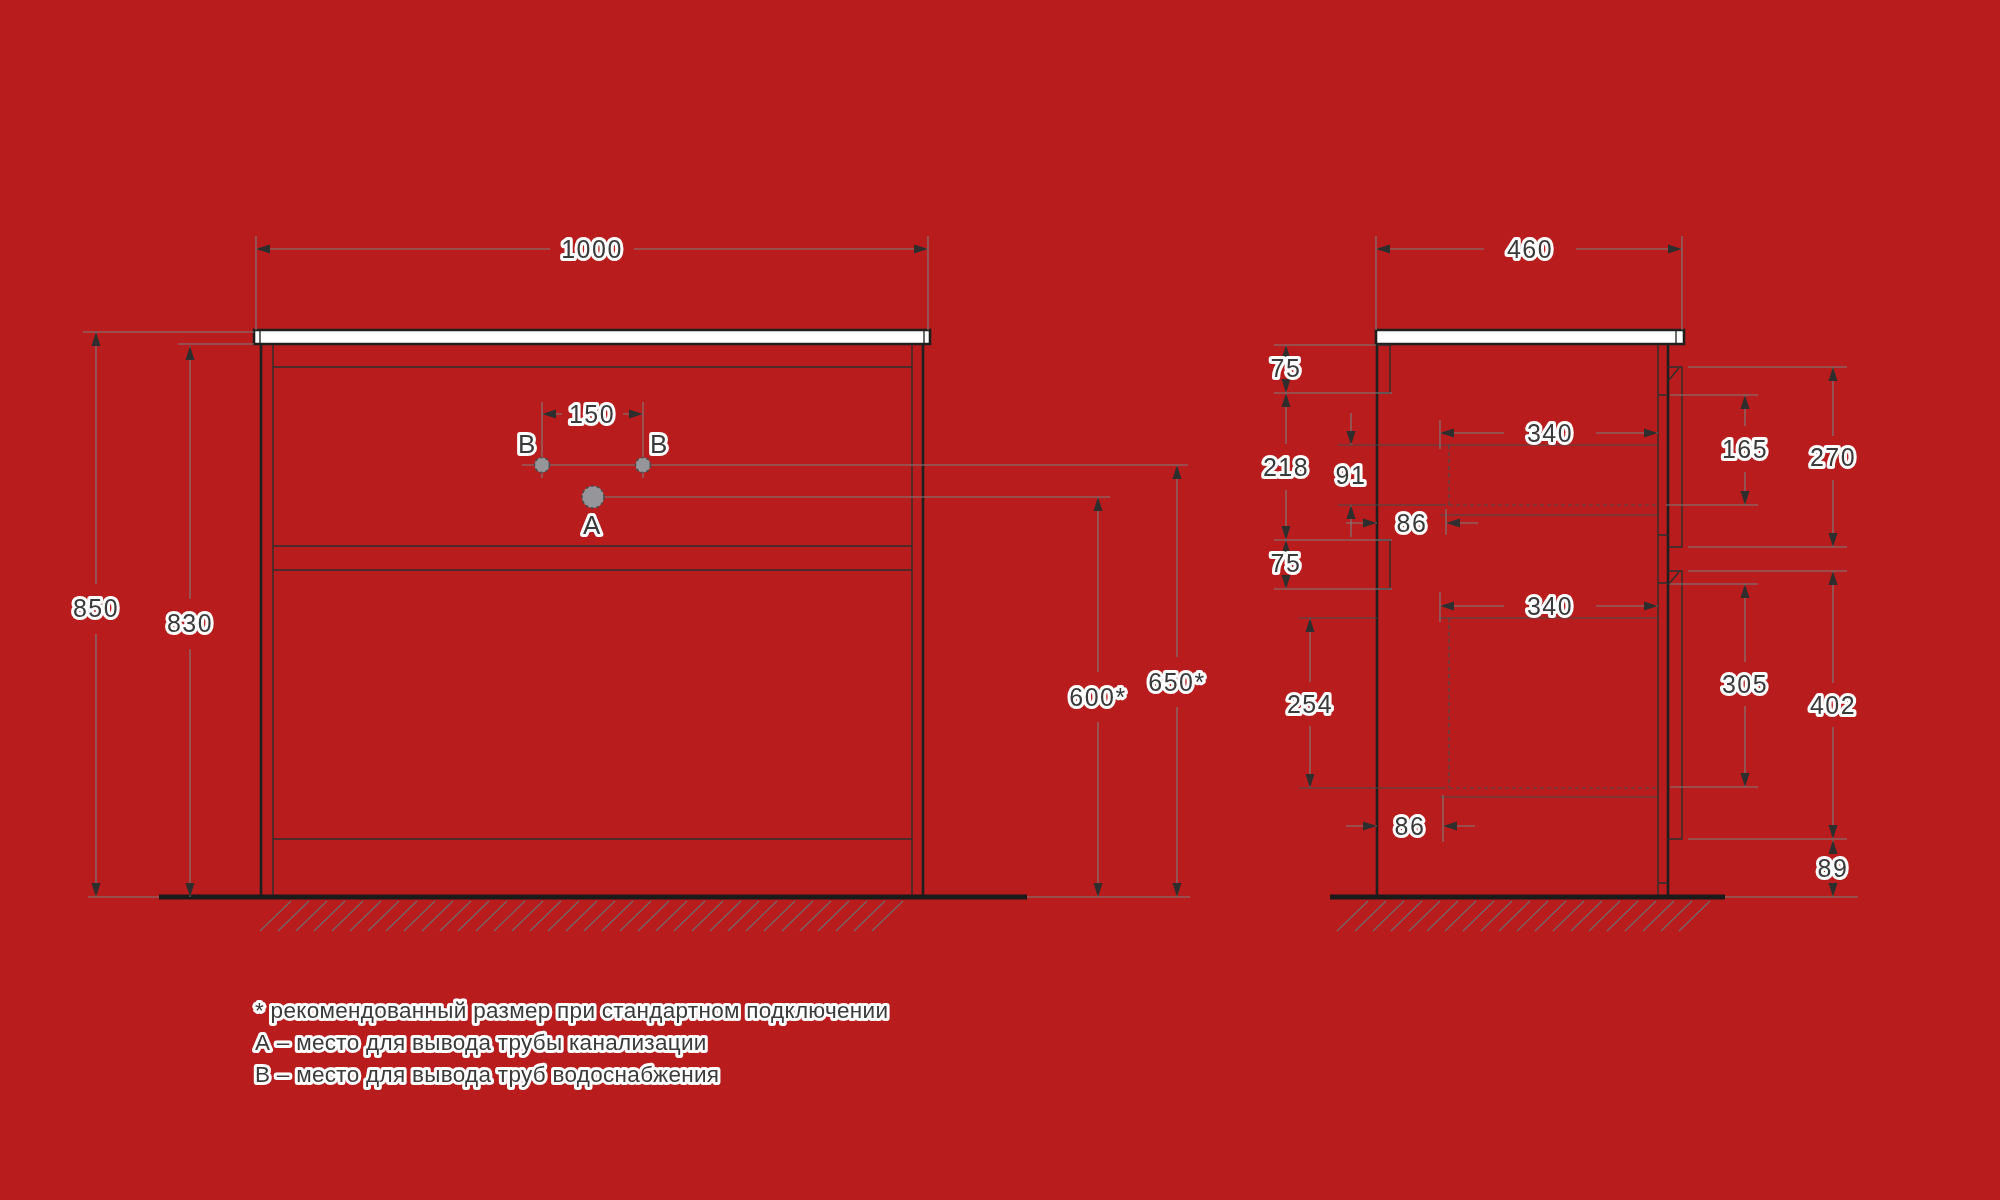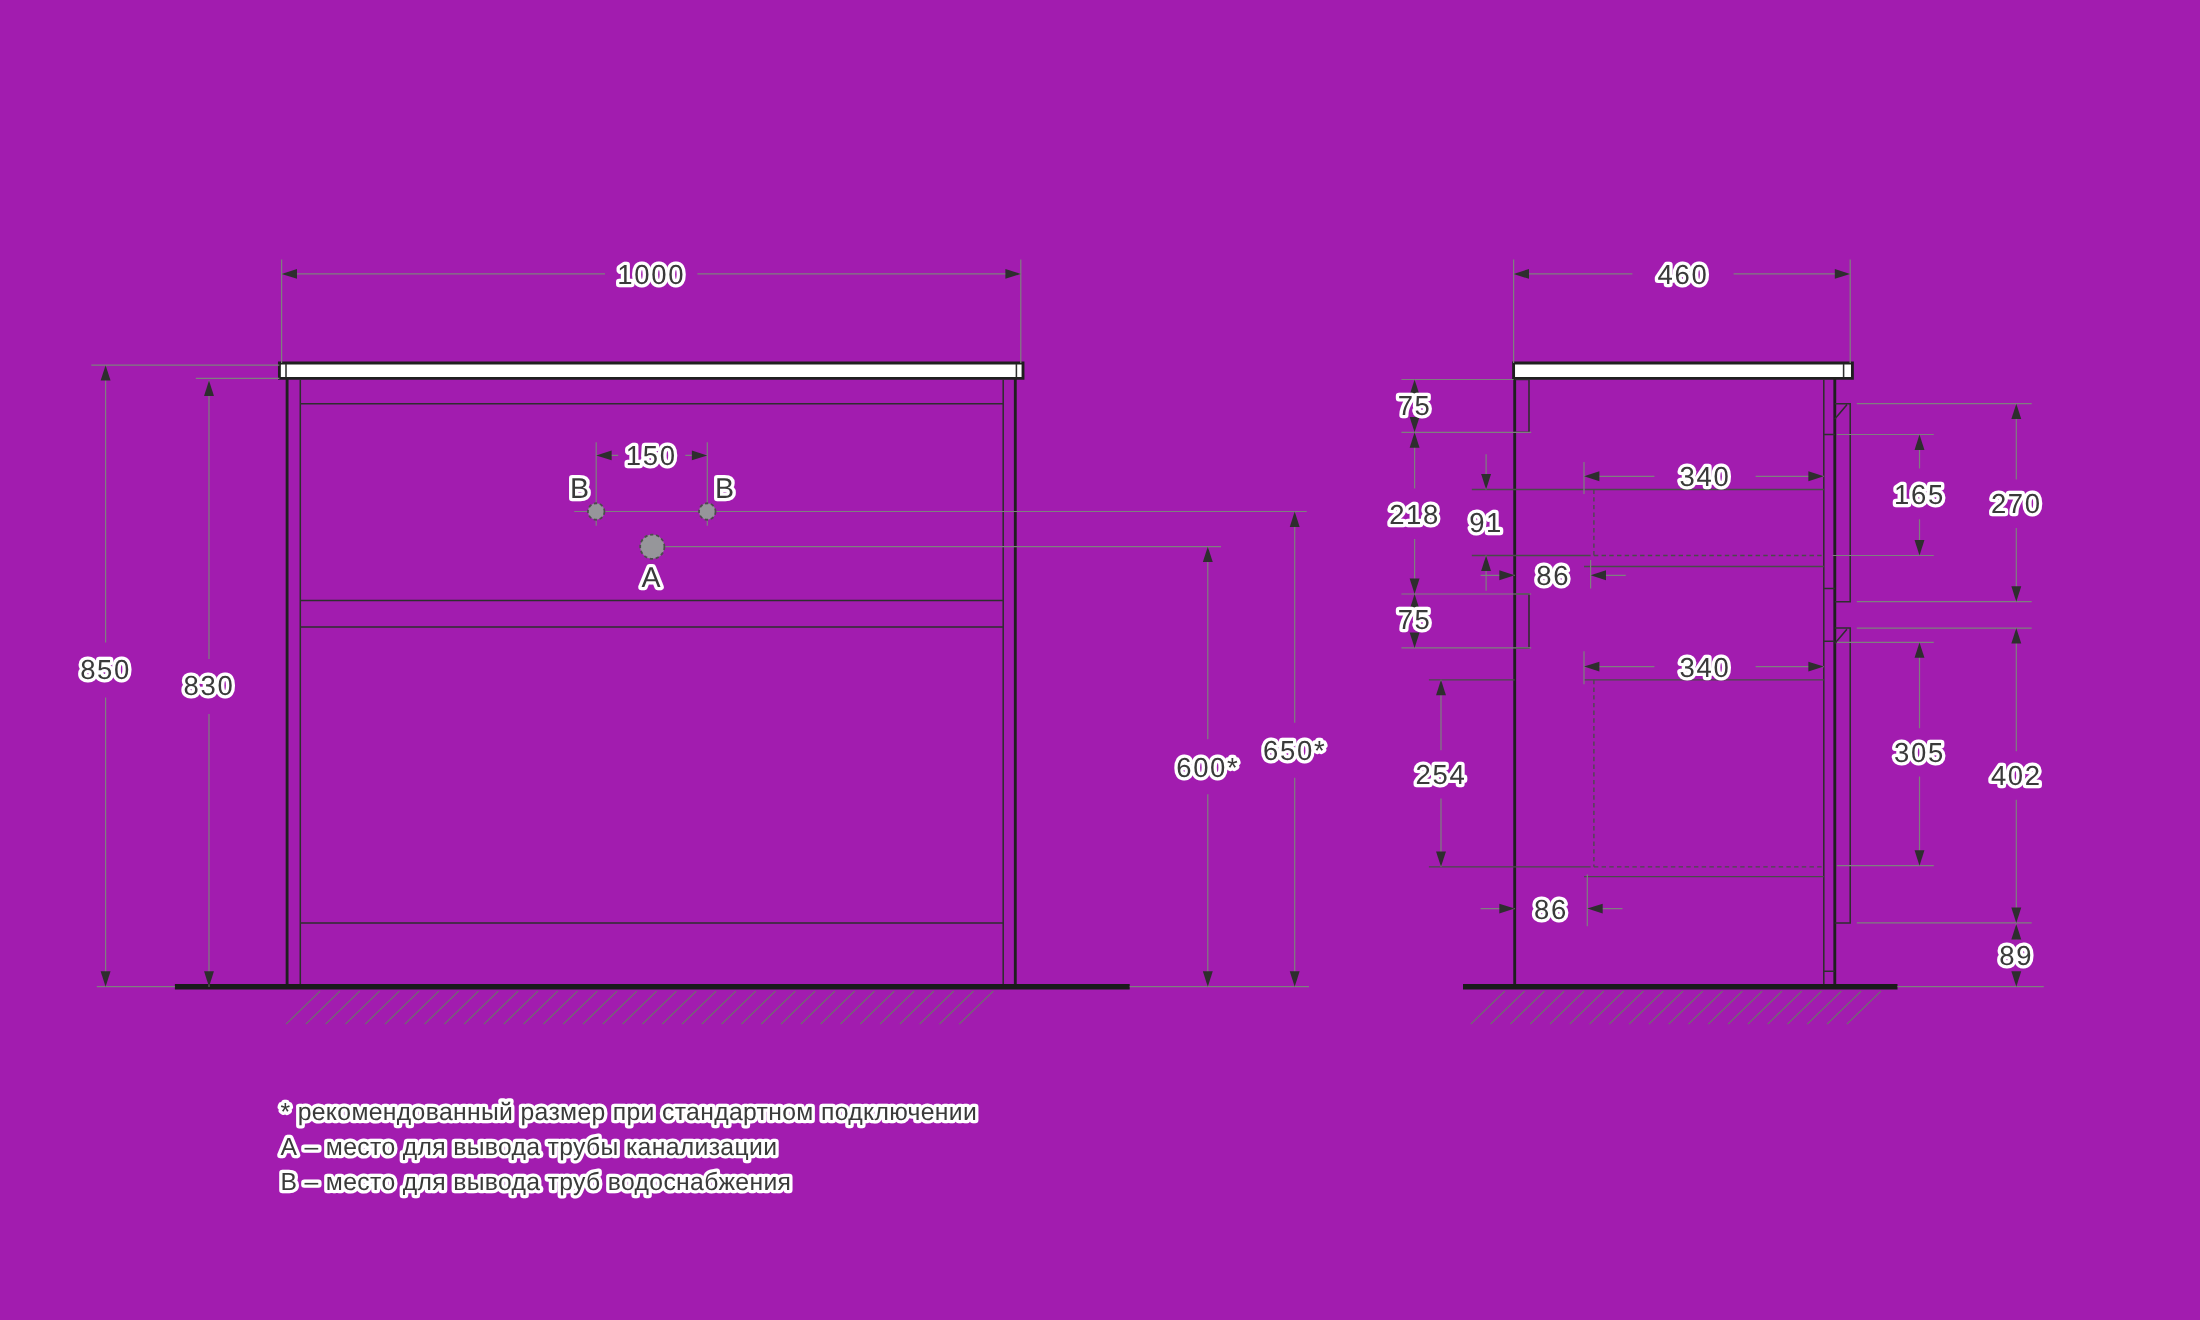--- a/index.html
+++ b/index.html
@@ -1,16 +1,16 @@
 <!DOCTYPE html>
 <html><head>
 <meta charset="utf-8">
 <style>
   html,body{margin:0;padding:0;background:#ffffff;}
-  .stage{width:2000px;height:1200px;background:#a21caf;position:relative;overflow:hidden;}
+  .stage{width:2000px;height:1200px;background:#b91c1c;position:relative;overflow:hidden;}
   svg{display:block;}
   svg text{
     font-family:"Liberation Sans","DejaVu Sans",sans-serif;
     fill:#3a3a3a;
     paint-order:stroke;
     stroke:#ffffff;
     stroke-width:6px;
     stroke-linejoin:round;
   }
   .dim-label{font-size:25px;letter-spacing:1.5px;text-anchor:middle;}

